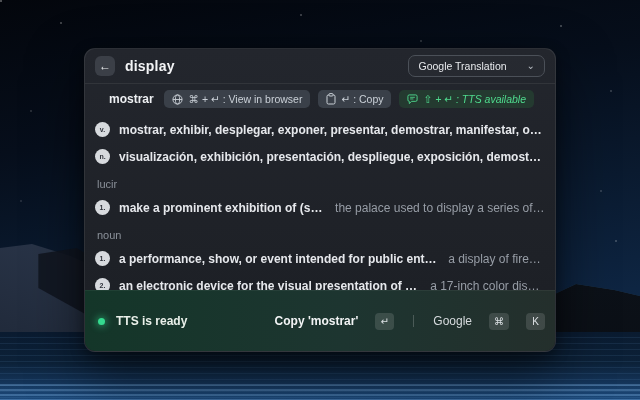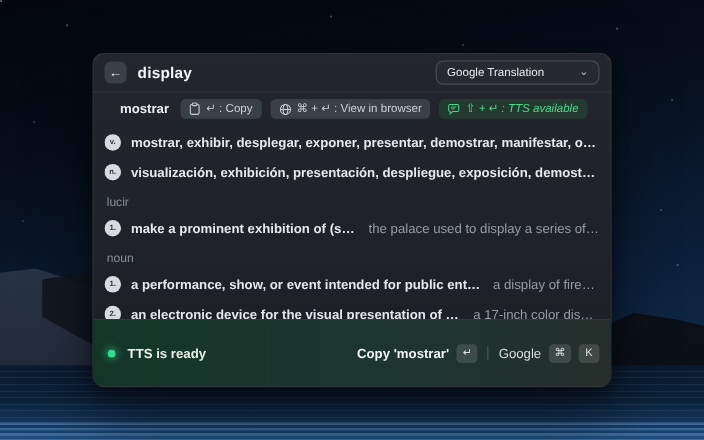--- a/index.html
+++ b/index.html
@@ -36,21 +36,21 @@
   .window{position:absolute;left:84px;top:48px;width:472px;height:304px;
     background:linear-gradient(180deg,#23262d 0%,#1e2127 70%,#1b1e24 100%);
     border:1px solid rgba(255,255,255,.08);border-radius:11px;box-sizing:border-box;
     box-shadow:0 22px 55px rgba(0,0,0,.55),0 4px 14px rgba(0,0,0,.4);
     display:flex;flex-direction:column;color:#e8eaed;}
   .header{height:34px;flex:0 0 auto;display:flex;align-items:center;gap:10px;
     padding:0 10px;border-bottom:1px solid rgba(255,255,255,.07);}
   .back-btn{width:20px;height:20px;border-radius:6px;background:#3b3f47;color:#e9ebee;
     display:flex;align-items:center;justify-content:center;font-size:12px;cursor:default;}
   .title{font-size:14px;font-weight:700;color:#f3f4f6;letter-spacing:.2px;}
-  .dropdown{margin-left:auto;display:flex;align-items:center;gap:32px;
+  .dropdown{margin-left:auto;display:flex;align-items:center;gap:20px;
     border:1px solid #4b5058;border-radius:7px;padding:4px 9px;background:rgba(255,255,255,.02);}
   .dropdown .dd-label{font-size:10.5px;color:#e7e9ec;}
   .dropdown .dd-chev{font-size:10px;color:#b8bdc4;line-height:6px;}
   
   .query-row{flex:0 0 auto;display:flex;align-items:center;padding:6px 21px 5px;gap:8px;}
   .query{font-size:12px;font-weight:700;color:#edeff2;margin-left:3px;}
   .pills{margin-left:auto;display:flex;gap:8px;}
   .pill{display:flex;align-items:center;gap:5px;background:#3a4049;border-radius:5px;
     padding:3px 8px;font-size:10.5px;color:#cad0d7;white-space:nowrap;}
   .pill svg{display:block;}
@@ -64,21 +64,21 @@
   .row-example{font-size:12px;font-weight:400;color:#979da6;overflow:hidden;text-overflow:ellipsis;}
   .section{height:21px;display:flex;align-items:center;font-size:11px;color:#8a9099;
     padding-left:2px;margin-top:3px;}
   
   .footer{flex:0 0 auto;height:28px;display:flex;align-items:center;gap:6px;padding:16px 10px;
     background:linear-gradient(90deg,#143629 0%,#1d3530 55%,#242f2c 100%);
     border-top:1px solid rgba(255,255,255,.05);border-radius:0 0 10px 10px;}
   .status-dot{width:7px;height:7px;border-radius:50%;background:#35da8f;margin-left:3px;
     box-shadow:0 0 7px 2px rgba(53,218,143,.45);}
   .status-text{font-size:12px;font-weight:600;color:#eaf0ea;margin-left:5px;}
-  .footer-right{margin-left:auto;display:flex;align-items:center;gap:7px;}
+  .footer-right{margin-left:auto;display:flex;align-items:center;gap:17px;}
   .primary-label{font-size:12px;font-weight:700;color:#f2f4f5;}
   .key{min-width:9px;height:17px;padding:0 5px;background:rgba(255,255,255,.13);border-radius:4px;
     color:#dde1e5;font-size:10px;display:flex;align-items:center;justify-content:center;}
   .v-div{width:1px;height:12px;background:rgba(255,255,255,.2);margin:0 2px;}
   .actions-label{font-size:12px;color:#d7dbde;}
 </style>
 </head>
 <body>
 
 <div class="sky"></div>
@@ -103,36 +103,36 @@
       <span class="dd-label">Google Translation</span>
       <span class="dd-chev">⌄</span>
     </div>
   </div>
 
   <div class="query-row">
     <div class="query">mostrar</div>
     <div class="pills">
       <div class="pill">
         <span>
-          <svg width="10" height="12" viewBox="0 0 10 12" fill="none" stroke="#cad0d7" stroke-width="1">
-            <rect x="1" y="2" width="8" height="9" rx="1.4"></rect>
-              <rect x="3" y="0.6" width="4" height="2.4" rx="0.8" fill="#3a4049"></rect>
-          </svg>
-        </span>
-        <span>↵ : Copy</span>
-      </div>
-      <div class="pill">
-        <span>
           <svg width="11" height="11" viewBox="0 0 12 12" fill="none" stroke="#cad0d7" stroke-width="1">
             <circle cx="6" cy="6" r="5"></circle>
               <ellipse cx="6" cy="6" rx="2.3" ry="5"></ellipse>
               <path d="M1 6h10"></path>
           </svg>
         </span>
         <span>⌘ + ↵ : View in browser</span>
+      </div>
+      <div class="pill">
+        <span>
+          <svg width="10" height="12" viewBox="0 0 10 12" fill="none" stroke="#cad0d7" stroke-width="1">
+            <rect x="1" y="2" width="8" height="9" rx="1.4"></rect>
+              <rect x="3" y="0.6" width="4" height="2.4" rx="0.8" fill="#3a4049"></rect>
+          </svg>
+        </span>
+        <span>↵ : Copy</span>
       </div>
       <div class="pill green">
         <span>
           <svg width="11" height="11" viewBox="0 0 12 12" fill="none" stroke="#4fdb8e" stroke-width="1">
             <path d="M1 2.5a1.5 1.5 0 0 1 1.5-1.5h7A1.5 1.5 0 0 1 11 2.5v4A1.5 1.5 0 0 1 9.5 8H5L2.5 10.4V8H2.5A1.5 1.5 0 0 1 1 6.5z"></path>
             <path d="M3.4 3.6h5.2M3.4 5.4h3.6" stroke-width="0.9"></path>
           </svg>
         </span>
         <span>⇧ + ↵ : TTS available</span>
       </div>

